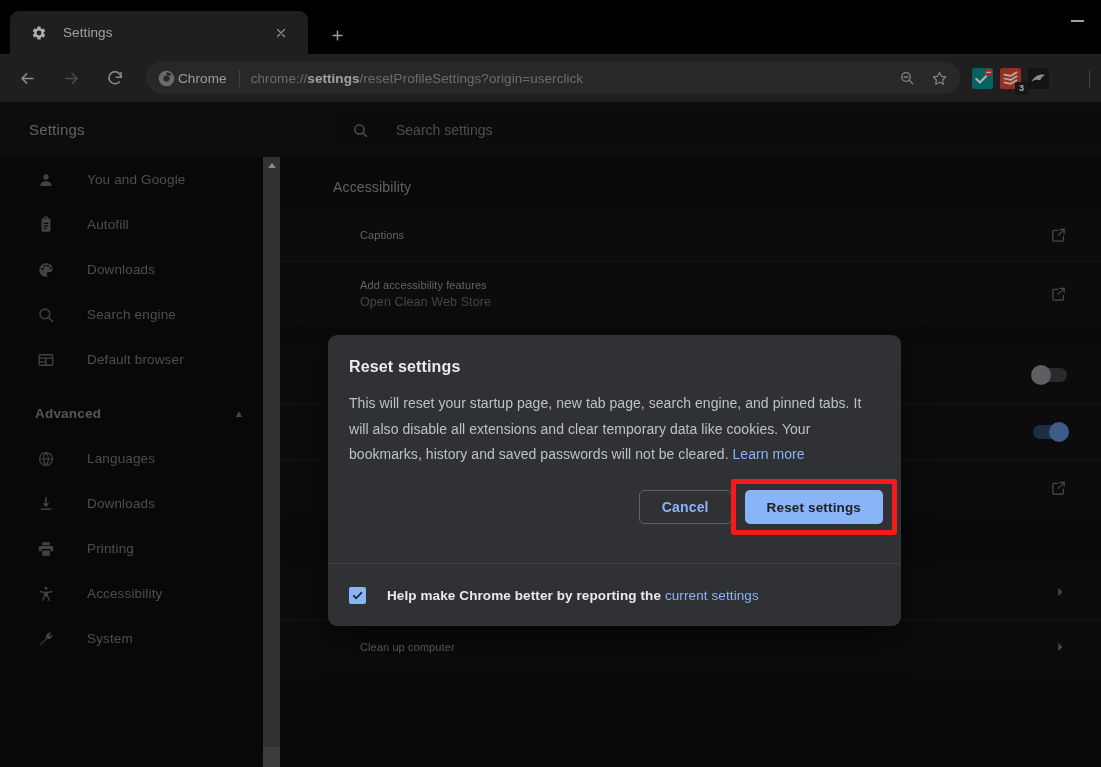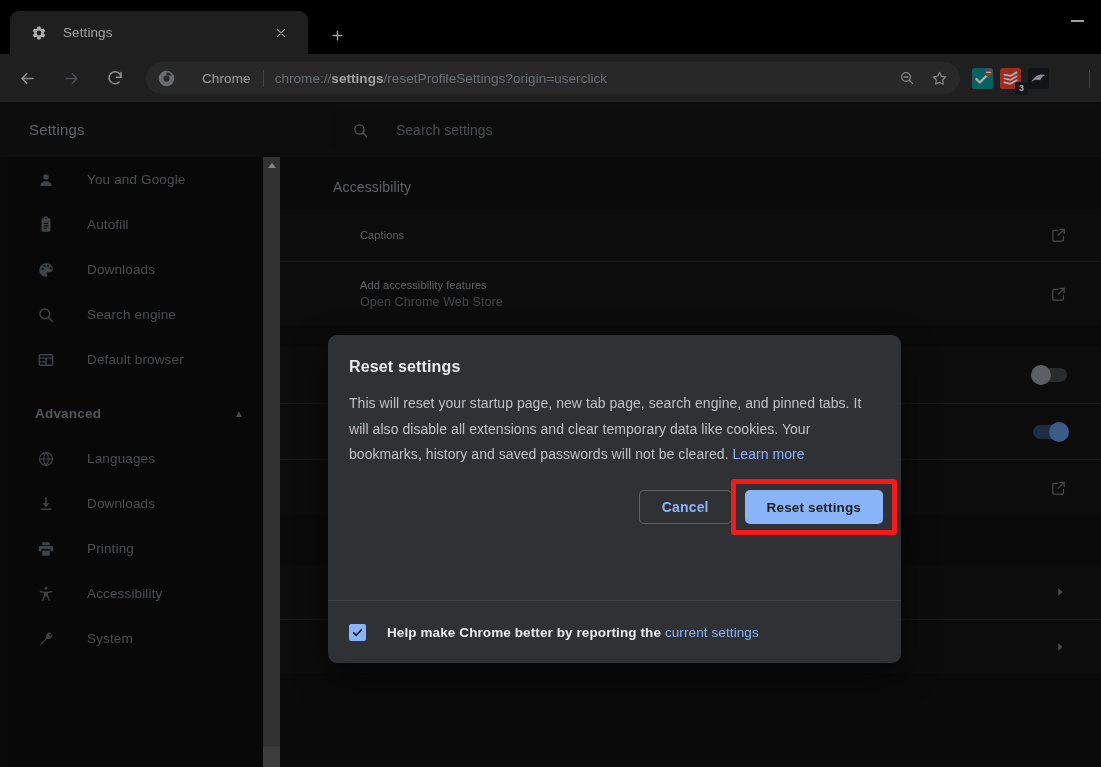--- a/index.html
+++ b/index.html
@@ -57,21 +57,21 @@
     border-radius:50%; color:#cdd0d4;
   }
   .navbtn.dim{ color:#6d7075; }
   #omnibox{
     position:absolute; left:146px; top:8px; width:814px; height:32px;
     background:#3c3c3c; border-radius:16px;
     display:flex; align-items:center; padding:0 8px 0 12px;
   }
   #chrome-badge{ display:flex; align-items:center; flex:0 0 auto; }
   #chrome-badge-label{
-    font-size:13.5px; color:#e0e2e5; margin-left:27px; letter-spacing:.1px;
+    font-size:13.5px; color:#e0e2e5; margin-left:3px; letter-spacing:.1px;
   }
   #omni-sep{ width:1px; height:17px; background:#5f6368; margin:0 11px 0 12px; }
   #omni-url{
     font-size:13.5px; color:#9aa0a6; white-space:nowrap; overflow:hidden;
     letter-spacing:.05px; flex:1 1 auto;
   }
   #omni-url b{ color:#e8eaed; font-weight:700; }
   #omni-actions{ display:flex; align-items:center; gap:6px; margin-left:8px; }
   .omni-icon{
     width:26px; height:26px; display:flex; align-items:center; justify-content:center;
@@ -189,21 +189,21 @@
     border-radius:50%; background:#5b86c7;
   }
   .chev-right{ color:#6b6f73; font-size:12px; }
 
   
   #scrim{
     position:absolute; left:0; top:0; width:1101px; height:767px;
     background:rgba(0,0,0,0.32);
   }
   #dialog{
-    position:absolute; left:328px; top:335px; width:573px; height:328px;
+    position:absolute; left:328px; top:335px; width:573px; height:291px;
     background:#2f3134; border-radius:9px;
     box-shadow:0 12px 32px rgba(0,0,0,.6);
     overflow:hidden;
   }
   #dlg-title{
     font-size:16px; font-weight:700; color:#e8eaed;
     padding:23px 0 0 21px; letter-spacing:.15px;
   }
   #dlg-body{
     padding:15px 29px 0 21px; font-size:14px; line-height:25.5px;
@@ -489,21 +489,21 @@
           <span class="row-right">
             <svg width="17" height="17" viewBox="0 0 24 24" stroke="currentColor" stroke-width="1.7" fill="none" stroke-linecap="round">
               <path d="M14 4h6v6"></path>
                 <path d="M20 4l-8.5 8.5"></path>
                 <path d="M19 14v5a1.6 1.6 0 01-1.6 1.6H5.6A1.6 1.6 0 014 19V7.2A1.6 1.6 0 015.6 5.6H11"></path>
             </svg>
           </span>
         </div>
         <div class="row tall">
           <span class="row-label">Add accessibility features</span>
-          <span class="row-sub">Open Chrome Web Store</span>
+          <span class="row-sub">Open Clean Web Store</span>
           <span class="row-right">
             <svg width="17" height="17" viewBox="0 0 24 24" stroke="currentColor" stroke-width="1.7" fill="none" stroke-linecap="round">
               <path d="M14 4h6v6"></path>
                 <path d="M20 4l-8.5 8.5"></path>
                 <path d="M19 14v5a1.6 1.6 0 01-1.6 1.6H5.6A1.6 1.6 0 014 19V7.2A1.6 1.6 0 015.6 5.6H11"></path>
             </svg>
           </span>
         </div>
       </div>
 

